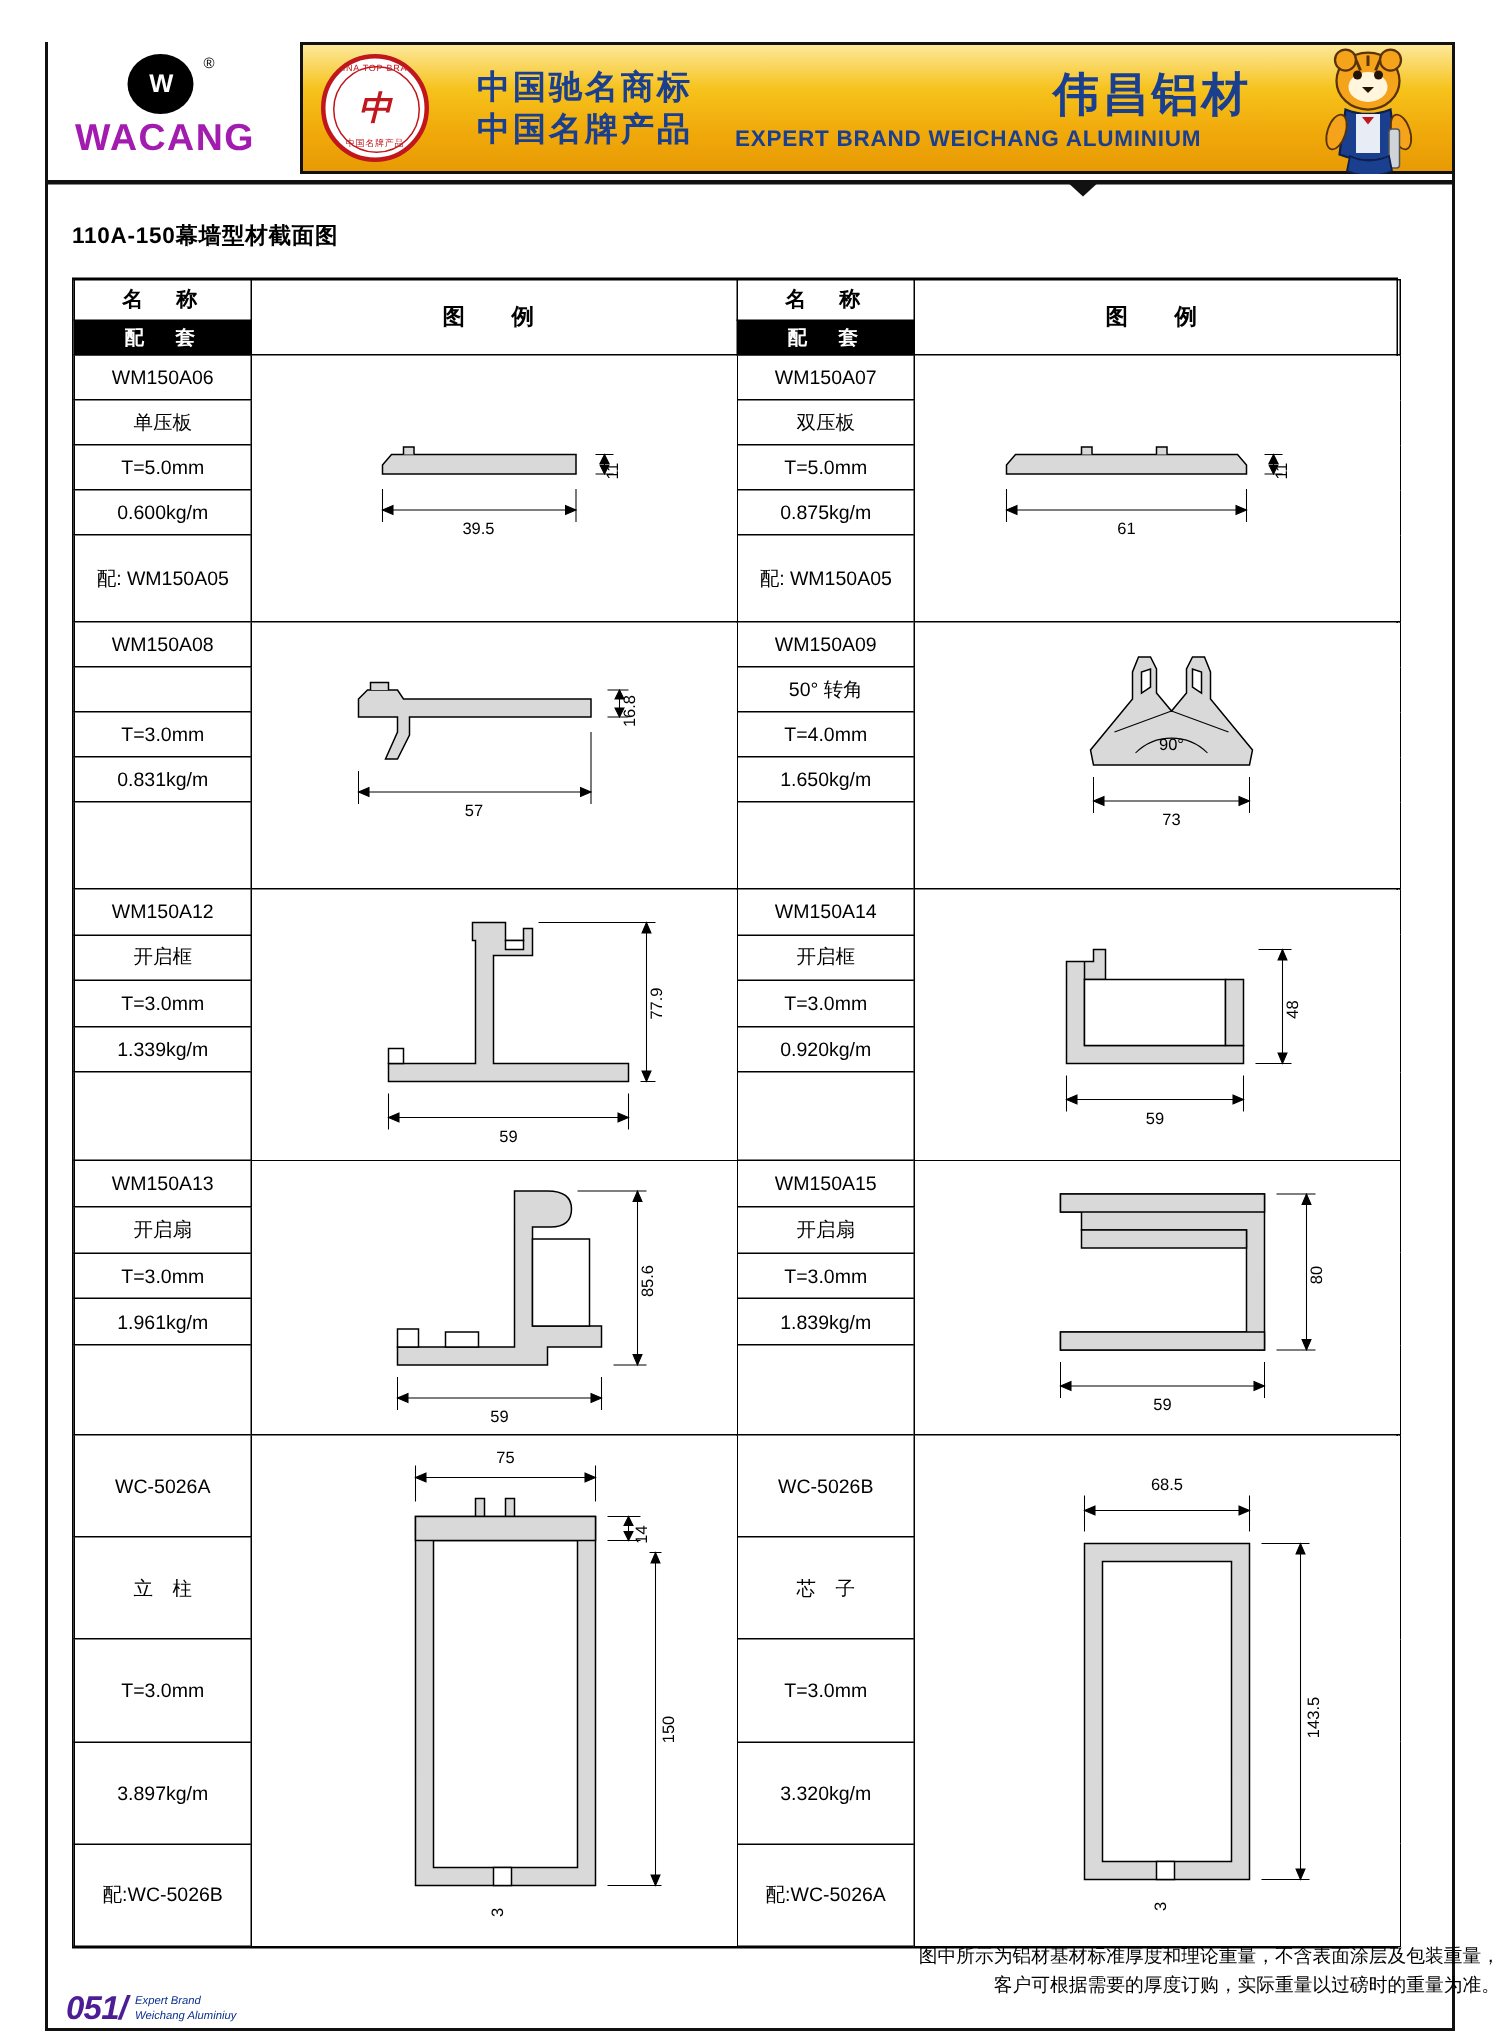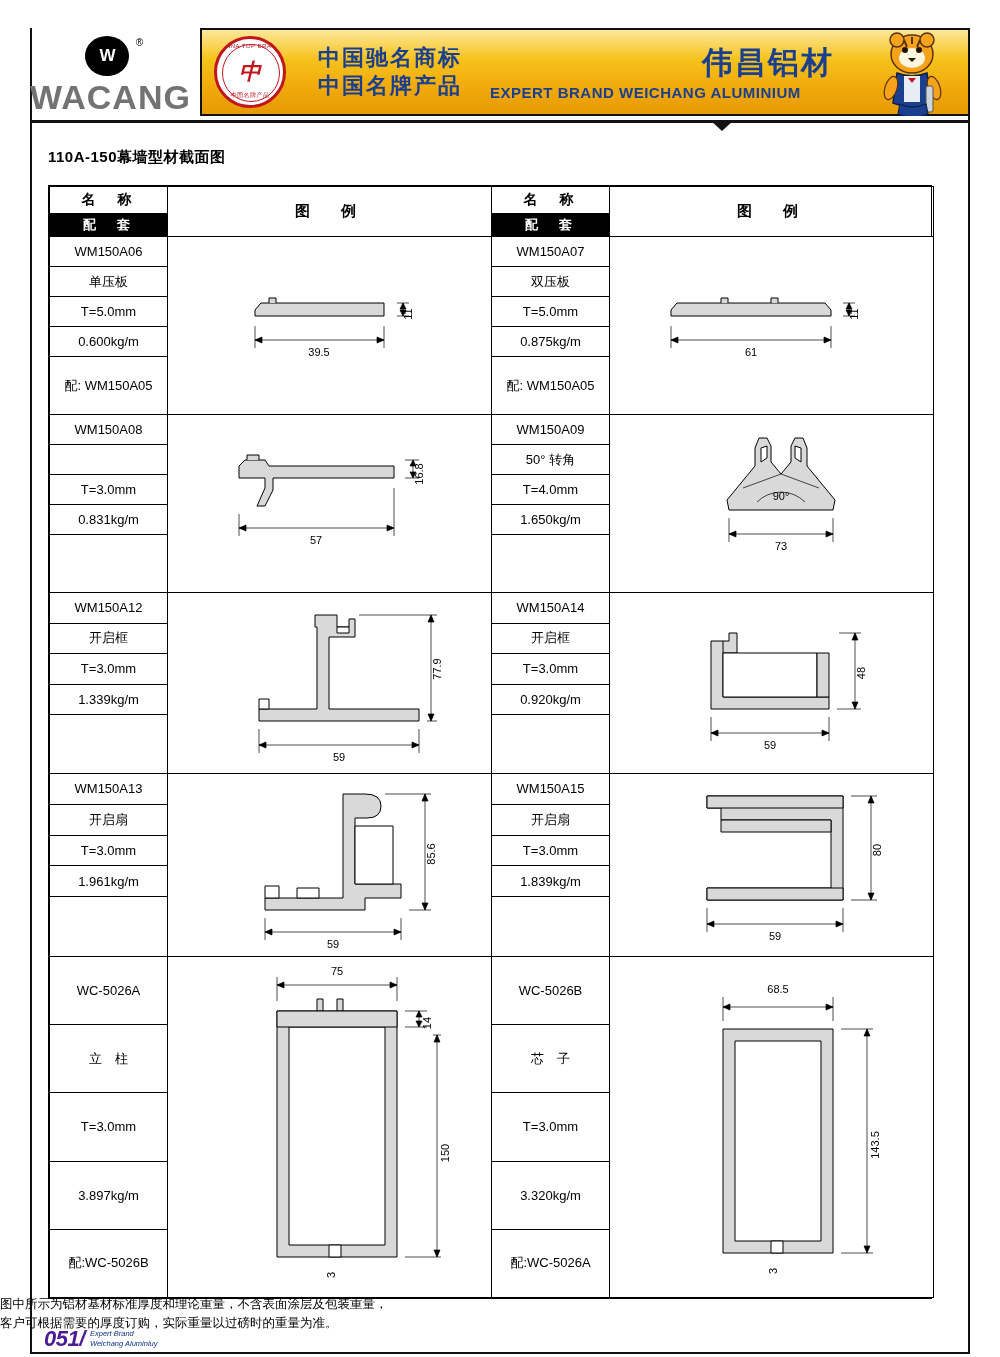--- a/index.html
+++ b/index.html
@@ -51,25 +51,25 @@
     text-align: center;
     letter-spacing: -1px;
   }
   .logo-r {
     position: absolute;
     right: 2px; top: 1px;
     font-size: 10px;
     color: #000;
   }
   .logo-text {
-    font-size: 34px;
+    font-size: 25px;
     font-weight: bold;
     letter-spacing: 1px;
     margin-top: 2px;
-    color: #737373;
+    color: #a21caf;
   }
   .header-bar {
     position: absolute;
     left: 170px; top: 0;
     width: 770px; height: 88px;
     background: linear-gradient(to bottom, #fde89a 0%, #f6c21c 35%, #f0a90a 70%, #e79a04 100%);
     border: 2px solid #111;
     box-sizing: border-box;
   }
   .seal {
@@ -230,21 +230,21 @@
     position: relative;
     background: #fff;
   }
   .fig-cell svg { display: block; margin: 0 auto; }
 
   
   .footer-note {
     position: absolute;
     left: 0; top: 1295px;
     width: 1000px;
-    text-align: left;
+    text-align: right;
     font-size: 12.5px;
     line-height: 19px;
   }
   .page-num-wrap {
     position: absolute;
     left: 44px; top: 1326px;
     width: 200px;
     height: 30px;
   }
   .page-num {

